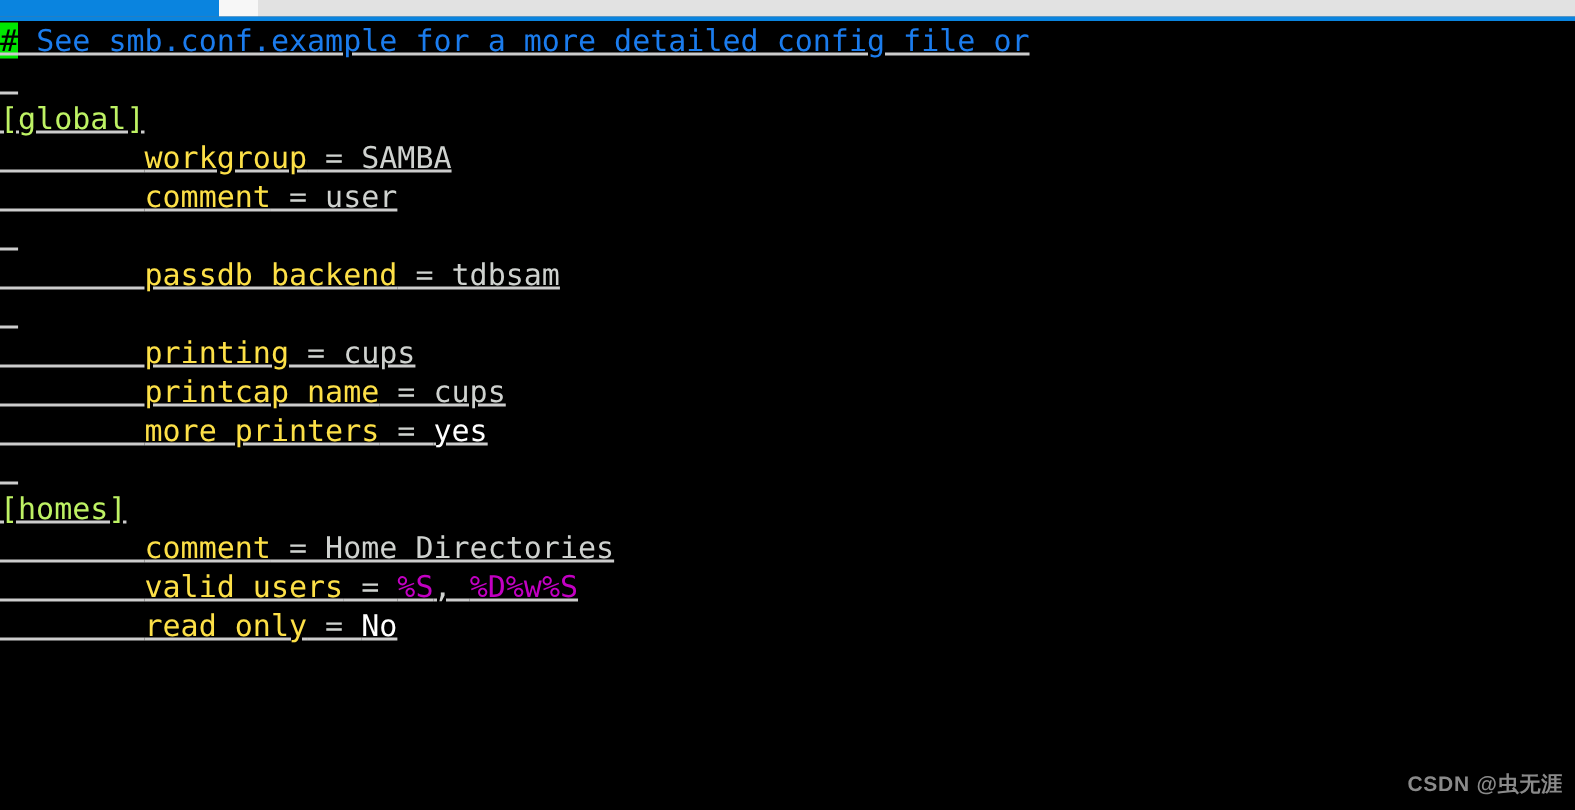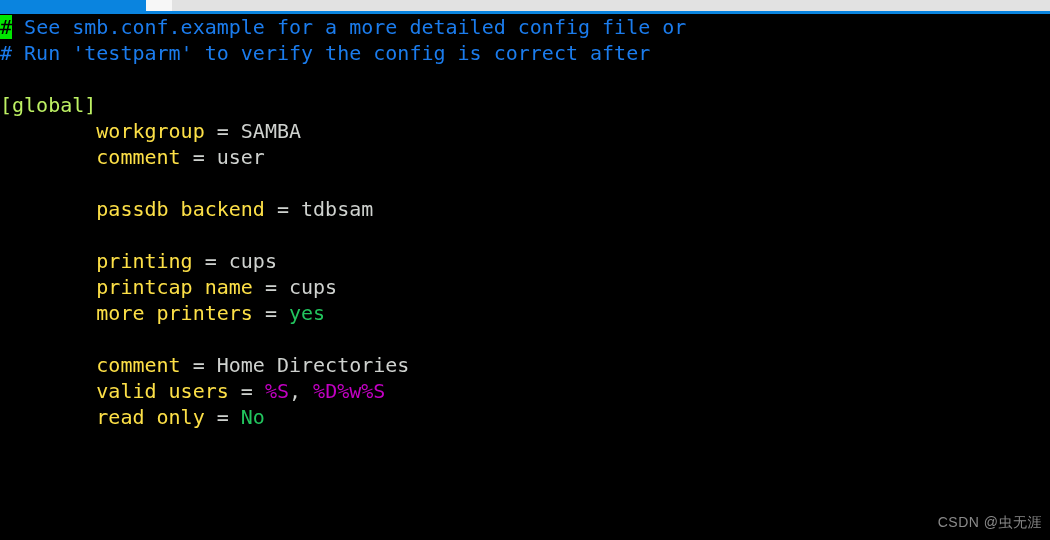--- a/index.html
+++ b/index.html
@@ -55,76 +55,78 @@
     background: #000000;
     overflow: hidden;
   }
   .line {
     height: 26px;
     line-height: 26px;
     font-size: 20px;
     letter-spacing: 0px;
     white-space: pre;
     color: #cccccc;
+    text-decoration: underline;
   }
   .seg { white-space: pre; }
 
   
   .c-comment { color: #1b7ced; }
   .c-section { color: #bef264; }
   .c-key     { color: #fde047; }
   .c-plain   { color: #cfd2cf; }
-  .c-bool    { color: #22c55e; margin-top: 33px; }
+  .c-bool    { color: #ffffff; margin-top: 33px; }
   .c-macro   { color: #c300c3; }
 
   
   .cursor {
     background: #00e600;
     color: #000000;
   }
 
   
   #watermark {
     position: absolute;
     right: 8px;
     bottom: 8px;
     font-family: "Liberation Sans", sans-serif;
     font-size: 14px;
     color: #8a8a8a;
     letter-spacing: 0.5px;
     pointer-events: none;
     user-select: none;
+    font-weight: bold;
   }
 </style>
 </head>
 <body>
 
 <div id="screen">
 
   <div id="titlebar">
     <div class="tab-active"></div>
     <div class="tab-gap"></div>
     <div class="tab-rest"></div>
   </div>
   <div id="titlebar-underline"></div>
 
   <div id="terminal">
       <div class="line"><span class="seg c-comment cursor">#</span><span class="seg c-comment"> See smb.conf.example for a more detailed config file or</span></div>
-      <div class="line"><span class="seg c-comment"># Run 'testparm' to verify the config is correct after</span></div>
       <div class="line">&nbsp;</div>
       <div class="line"><span class="seg c-section">[global]</span></div>
       <div class="line"><span class="seg c-plain">        </span><span class="seg c-key">workgroup</span><span class="seg c-plain"> = SAMBA</span></div>
       <div class="line"><span class="seg c-plain">        </span><span class="seg c-key">comment</span><span class="seg c-plain"> = user</span></div>
       <div class="line">&nbsp;</div>
       <div class="line"><span class="seg c-plain">        </span><span class="seg c-key">passdb backend</span><span class="seg c-plain"> = tdbsam</span></div>
       <div class="line">&nbsp;</div>
       <div class="line"><span class="seg c-plain">        </span><span class="seg c-key">printing</span><span class="seg c-plain"> = cups</span></div>
       <div class="line"><span class="seg c-plain">        </span><span class="seg c-key">printcap name</span><span class="seg c-plain"> = cups</span></div>
       <div class="line"><span class="seg c-plain">        </span><span class="seg c-key">more printers</span><span class="seg c-plain"> = </span><span class="seg c-bool">yes</span></div>
       <div class="line">&nbsp;</div>
+      <div class="line"><span class="seg c-section">[homes]</span></div>
       <div class="line"><span class="seg c-plain">        </span><span class="seg c-key">comment</span><span class="seg c-plain"> = Home Directories</span></div>
       <div class="line"><span class="seg c-plain">        </span><span class="seg c-key">valid users</span><span class="seg c-plain"> = </span><span class="seg c-macro">%S</span><span class="seg c-plain">, </span><span class="seg c-macro">%D%w%S</span></div>
       <div class="line"><span class="seg c-plain">        </span><span class="seg c-key">read only</span><span class="seg c-plain"> = </span><span class="seg c-bool">No</span></div>
     </div>
 
   <div id="watermark">CSDN @虫无涯</div>
 
 </div>
 
 </body></html>

